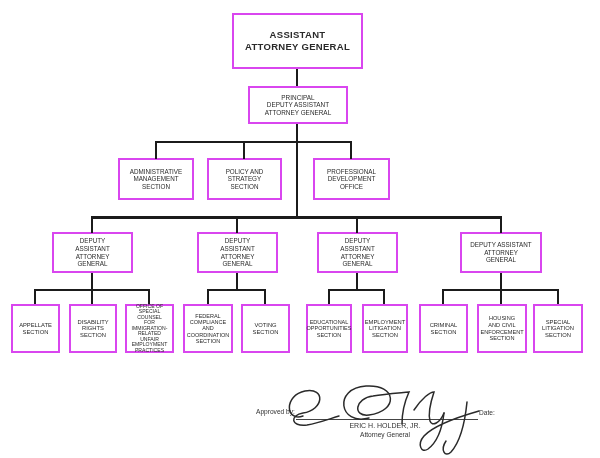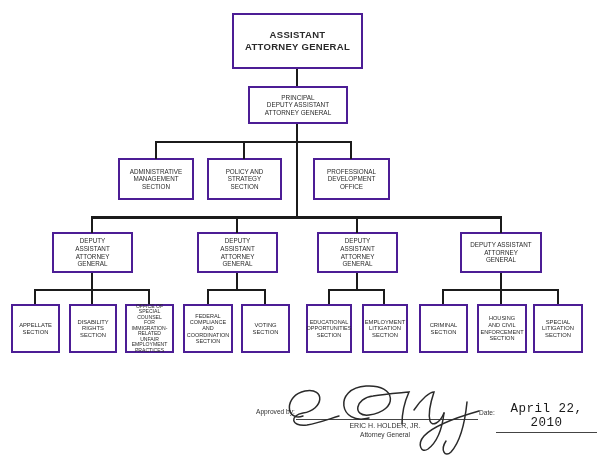--- a/index.html
+++ b/index.html
@@ -2,21 +2,21 @@
 <html><head>
 <meta charset="utf-8">
 <style>
   html,body { margin:0; padding:0; background:#ffffff; }
   .stage {
     position:relative; width:600px; height:458px; background:#ffffff;
     font-family:"Liberation Sans", sans-serif; color:#222; overflow:hidden;
   }
   .box {
     position:absolute; box-sizing:border-box; background:#ffffff;
-    border:2px solid #4c1d95; display:flex; align-items:center; justify-content:center;
+    border:2px solid #d946ef; display:flex; align-items:center; justify-content:center;
     text-align:center; white-space:pre-line; color:#2a2a2a; padding:8px;
   }
   .b-aag  { left:232px; top:13px;  width:131px; height:56px; font-weight:bold; font-size:9.5px; line-height:12px; letter-spacing:.3px; }
   .b-pda  { left:248px; top:86px;  width:100px; height:38px; font-size:6.4px; line-height:7.6px; }
   .t3     { font-size:6.3px; line-height:7.6px; }
   .b-adm  { left:118px; top:158px; width:76px; height:42px; }
   .b-pol  { left:207px; top:158px; width:75px; height:42px; }
   .b-pdo  { left:313px; top:158px; width:77px; height:42px; }
   .t4     { font-size:6.3px; line-height:7.6px; }
   .b-d1   { left:52px;  top:232px; width:81px; height:41px; }
@@ -160,15 +160,14 @@
       <path d="M133,30 C141,18 149,12 153,12 C149,24 147,34 149,41 C151,47 159,43 163,33"></path>
       <path d="M163,33 C161,50 155,63 147,69 C140,74 136,64 143,56 C153,45 177,37 198,31"></path>
       <path d="M186,22 C184,42 179,62 170,72 C164,78 159,70 165,61"></path>
     </g>
   </svg>
   <div class="sig-name-block">
     <div class="sig-name">ERIC H. HOLDER, JR.</div>
     <div class="sig-title">Attorney General</div>
   </div>
   <div class="date-label">Date:</div>
-  <div class="date-value">April 22, 2010</div>
 
 </div>
 
 </body></html>

